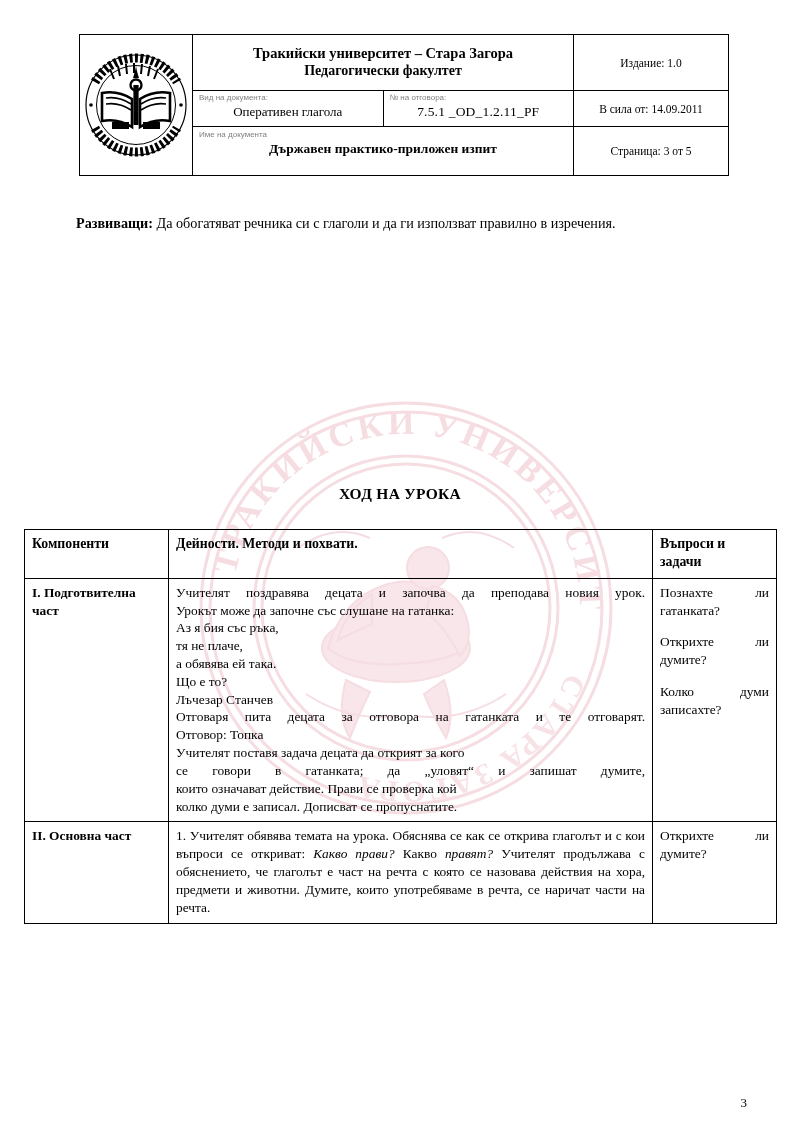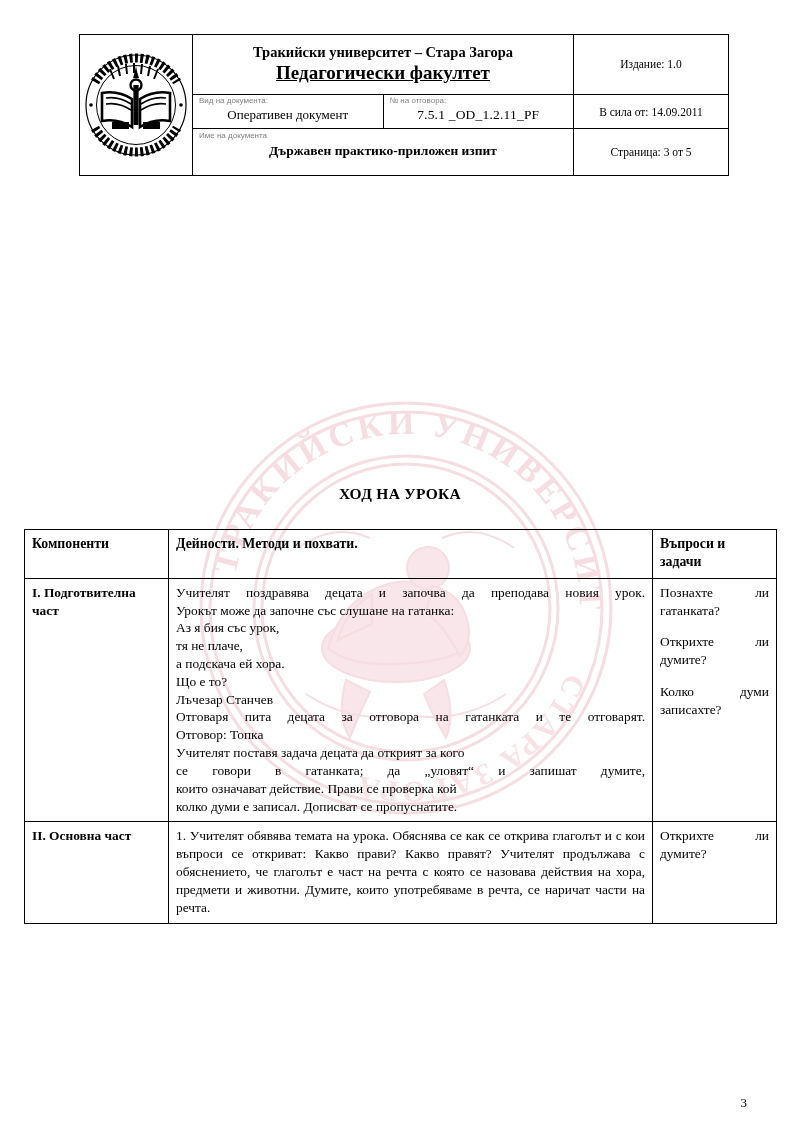--- a/index.html
+++ b/index.html
@@ -58,21 +58,21 @@
   .logo-cell { width: 112px; text-align: center; vertical-align: middle; }
   .logo-cell svg { display:block; margin: 4px auto; }
 
   .hdr-title {
     text-align: center;
     font-weight: bold;
     font-size: 14.5px;
     line-height: 1.28;
     padding: 7px 4px 8px 4px !important;
   }
-  .hdr-title .l2 { font-size: 19px; text-decoration: underline; }
+  .hdr-title .l2 { font-size: 14px; }
 
   .sub-label {
     display: block;
     font-size: 8px;
     color: #808080;
     padding: 2px 0 0 6px;
     line-height: 1.1;
     font-family: "Liberation Sans", sans-serif;
   }
   .sub-value {
@@ -163,21 +163,21 @@
     font-weight: bold;
     text-align: left;
     font-size: 13.8px;
   }
   th.th-q { text-align: justify; text-align-last: justify; }
 
   .cell-just { text-align: justify; }
   .cell-just.lastjust { text-align: justify; text-align-last: justify; }
   .q-line { text-align: justify; text-align-last: justify; }
   .q-gap { height: 14px; }
-  .ital { }
+  .ital { font-style: italic; }
   p.t { margin: 0; }
 
   
   .pageno {
     position: absolute;
     left: 0;
     top: 1095px;
     width: 747px;
     text-align: right;
     font-size: 13px;
@@ -284,21 +284,21 @@
           <div class="l2">Педагогически факултет</div>
         </td>
         <td class="right-cell">
           <span class="k">Издание:</span>
           <span class="v">1.0</span>
         </td>
       </tr>
       <tr>
         <td>
           <span class="sub-label">Вид на документа:</span>
-          <span class="sub-value">Оперативен документ</span>
+          <span class="sub-value">Оперативен глагола</span>
         </td>
         <td>
           <span class="sub-label">№ на отговора:</span>
           <span class="sub-value mono">7.5.1 _OD_1.2.11_PF</span>
         </td>
         <td class="right-cell">
           <span class="k">В сила от:</span>
           <span class="v">14.09.2011</span>
         </td>
       </tr>
@@ -309,20 +309,23 @@
         </td>
         <td class="right-cell">
           <span class="k">Страница:</span>
           <span class="v">3 от 5</span>
         </td>
       </tr>
     </tbody>
       </table>
   </div>
 
+  <div class="body-block just" style="top:214px;">
+    <span class="b">Развиващи:</span><span> Да обогатяват речника си с глаголи и да ги използват правилно в изречения.</span>
+  </div>
 
   <div class="body-block" style="top:281px;">
   </div>
 
 
   <div class="centered-title" style="top:485px;">ХОД НА УРОКА</div>
 
   <div class="lesson-wrap">
     <table class="lesson">
       <colgroup>
@@ -335,23 +338,23 @@
         <th>Компоненти</th>
         <th>Дейности. Методи и похвати.</th>
         <th class="th-q">Въпроси и задачи</th>
       </tr>
 
       <tr>
         <td class="b">I. Подготвителна част</td>
         <td>
           <p class="t cell-just lastjust">Учителят поздравява децата и започва да преподава новия урок.</p>
           <p class="t">Урокът може да започне със слушане на гатанка:</p>
-          <p class="t">Аз я бия със урок,</p>
+          <p class="t">Аз я бия със ръка,</p>
           <p class="t">тя не плаче,</p>
-          <p class="t">а подскача ей хора.</p>
+          <p class="t">а обявява ей така.</p>
           <p class="t">Що е то?</p>
           <p class="t">Лъчезар Станчев</p>
           <p class="t cell-just lastjust">Отговаря пита децата за отговора на гатанката и те отговарят.</p>
           <p class="t">Отговор: Топка</p>
           <p class="t">Учителят поставя задача децата да открият за кого</p>
           <p class="t cell-just lastjust">се говори в гатанката; да „уловят“ и запишат думите,</p>
           <p class="t">които означават действие. Прави се проверка кой</p>
           <p class="t">колко думи е записал. Дописват се пропуснатите.</p>
         </td>
         <td>

